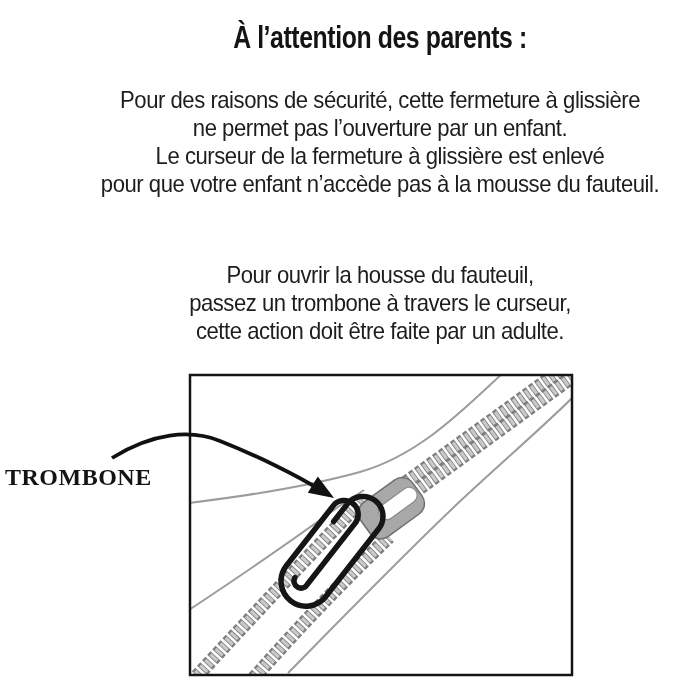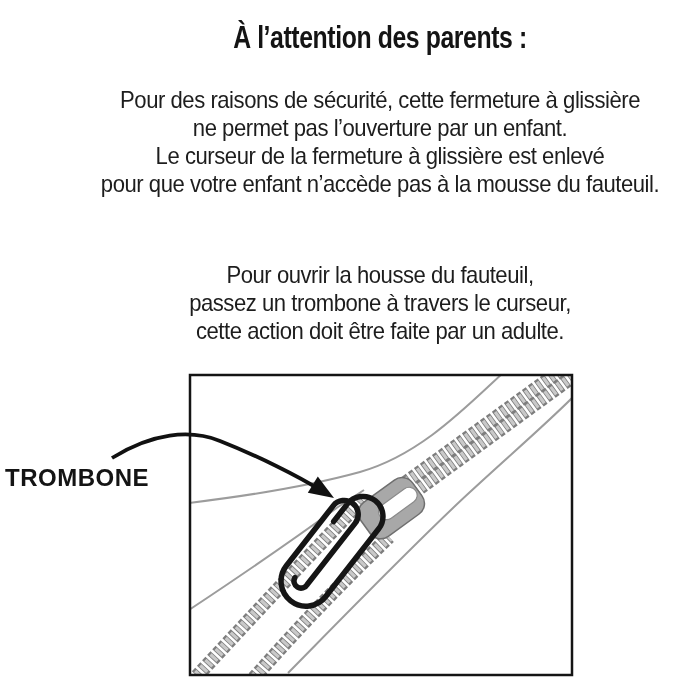--- a/index.html
+++ b/index.html
@@ -16,21 +16,21 @@
   .title{
     top:20px;font-size:31px;font-weight:bold;letter-spacing:-0.5px;
     transform:scaleX(.8);color:#141414;
   }
   .para{font-size:24px;letter-spacing:-0.5px;line-height:28px;transform:scaleX(.92);}
   .para1{top:86px;}
   .para2{top:261px;}
   .figure{position:absolute;left:0;top:370px;width:700px;height:330px;}
   .fig-label{
     position:absolute;left:5px;top:94px;font-size:24px;font-weight:bold;
-    letter-spacing:0.5px;color:#141414;white-space:nowrap;
+    letter-spacing:0.5px;color:#141414;white-space:nowrap;font-family:Liberation Serif, serif;
   }
   .figure svg{position:absolute;left:0;top:0;}
   .box-frame{fill:none;stroke:var(--outline,#141414);stroke-width:2.5px;}
   .tape{fill:none;stroke:var(--tape,#9c9c9c);stroke-width:2px;}
   .teeth-dark{fill:none;stroke:var(--teeth-edge,#7e7e7e);stroke-width:14px;stroke-dasharray:4.8 2.6;}
   .teeth-light{fill:none;stroke:var(--teeth-fill,#c9c9c9);stroke-width:9.5px;stroke-dasharray:0 0.8 3.2 3.4;}
   .slider-body{fill:var(--slider-fill,#a8a8a8);stroke:var(--slider-edge,#6f6f6f);stroke-width:1.5px;}
   .slider-slot{fill:var(--slider-slot,#ffffff);stroke:#8a8a8a;stroke-width:1.2px;}
   .clip{fill:none;stroke:var(--paperclip,#151515);stroke-width:5.5px;stroke-linecap:round;stroke-linejoin:round;}
   .arrow-line{fill:none;stroke:var(--arrow,#111111);stroke-width:3.8px;}

